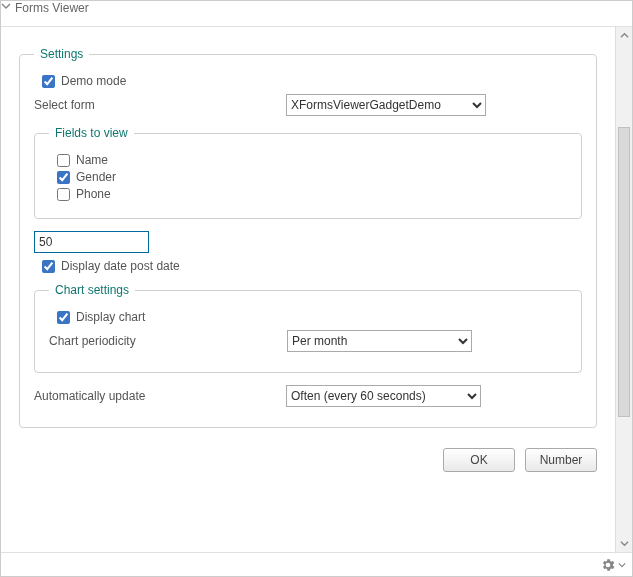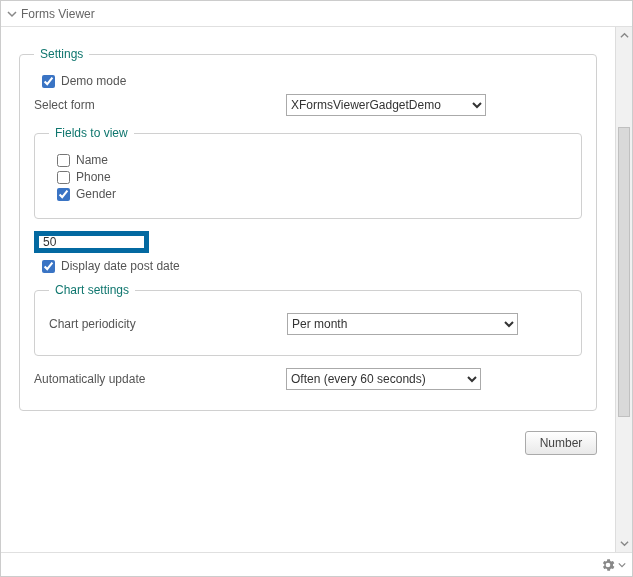--- a/index.html
+++ b/index.html
@@ -15,22 +15,22 @@
     height: 577px;
     border: 1px solid #ccc;
     position: relative;
     display: flex;
     flex-direction: column;
   }
   .titlebar {
     height: 26px;
     border-bottom: 1px solid #e0e0e0;
     display: flex;
-    align-items: center;
-    padding: 0 6px;
+    align-items: flex-start;
+    padding: 0 0;
     color: #666;
   }
   .titlebar .chev {
     margin-right: 4px;
     display: inline-flex;
   }
   .body-wrap {
     flex: 1 1 auto;
     position: relative;
     overflow: hidden;
@@ -110,21 +110,21 @@
   select.sel {
     height: 22px;
     border: 1px solid #aaa;
     background: #fff;
     font: inherit;
     color: #333;
     margin-left: 32px;
   }
   input.txt {
     height: 22px;
-    border: 5px solid #0369a1;
+    border: 1px solid #0369a1;
     background: #fff;
     font: inherit;
     color: #333;
     padding: 0 4px;
   }
   .btnbar {
     display: flex;
     justify-content: flex-end;
     gap: 10px;
     margin-top: 20px;
@@ -183,60 +183,65 @@
           </span>
         </div>
 
         <fieldset class="inner">
           <legend>Fields to view</legend>
           <div class="row">
             <input type="checkbox" class="cb" style="">
             <span class="cb-label">Name</span>
           </div>
           <div class="row">
+            <input type="checkbox" class="cb" checked="" style="">
+            <span class="cb-label">Gender</span>
+          </div>
+          <div class="row">
             <input type="checkbox" class="cb" style="">
             <span class="cb-label">Phone</span>
-          </div>
-          <div class="row">
-            <input type="checkbox" class="cb" checked="" style="">
-            <span class="cb-label">Gender</span>
           </div>
         </fieldset>
 
         <div class="row labelled">
           <span class="ctl">
             <input class="txt" style="width: 115px;" value="50">
           </span>
         </div>
 
         <div class="row">
           <input type="checkbox" class="cb" checked="" style="">
           <span class="cb-label">Display date post date</span>
         </div>
 
         <fieldset class="inner">
           <legend>Chart settings</legend>
+          <div class="row">
+            <input type="checkbox" class="cb" checked="" style="">
+            <span class="cb-label">Display chart</span>
+          </div>
           <div class="row labelled">
             <span class="lbl" style="width:206px">Chart periodicity</span>
             <span class="ctl">
-              <select class="sel" style="width:231px"><option value="Per month">Per month</option></select>
+              <select class="sel" style="width:185px"><option value="Per month">Per month</option></select>
             </span>
           </div>
         </fieldset>
 
         <div class="row labelled">
           <span class="lbl">Automatically update</span>
           <span class="ctl">
             <select class="sel" style="width:195px"><option value="Often (every 60 seconds)">Often (every 60 seconds)</option></select>
           </span>
         </div>
 
       </fieldset>
 
       <div class="btnbar">
+        <button class="btn">OK</button>
         <button class="btn">Number</button>
       </div>
 
     </div>
 
     <div class="scrollbar-right">
       <div class="arrow up">
         <svg width="9" height="9" viewBox="0 0 10 10">
             <path d="M1 7 L5 3 L9 7" fill="none" stroke="#888" stroke-width="1.5"></path>
           </svg>

